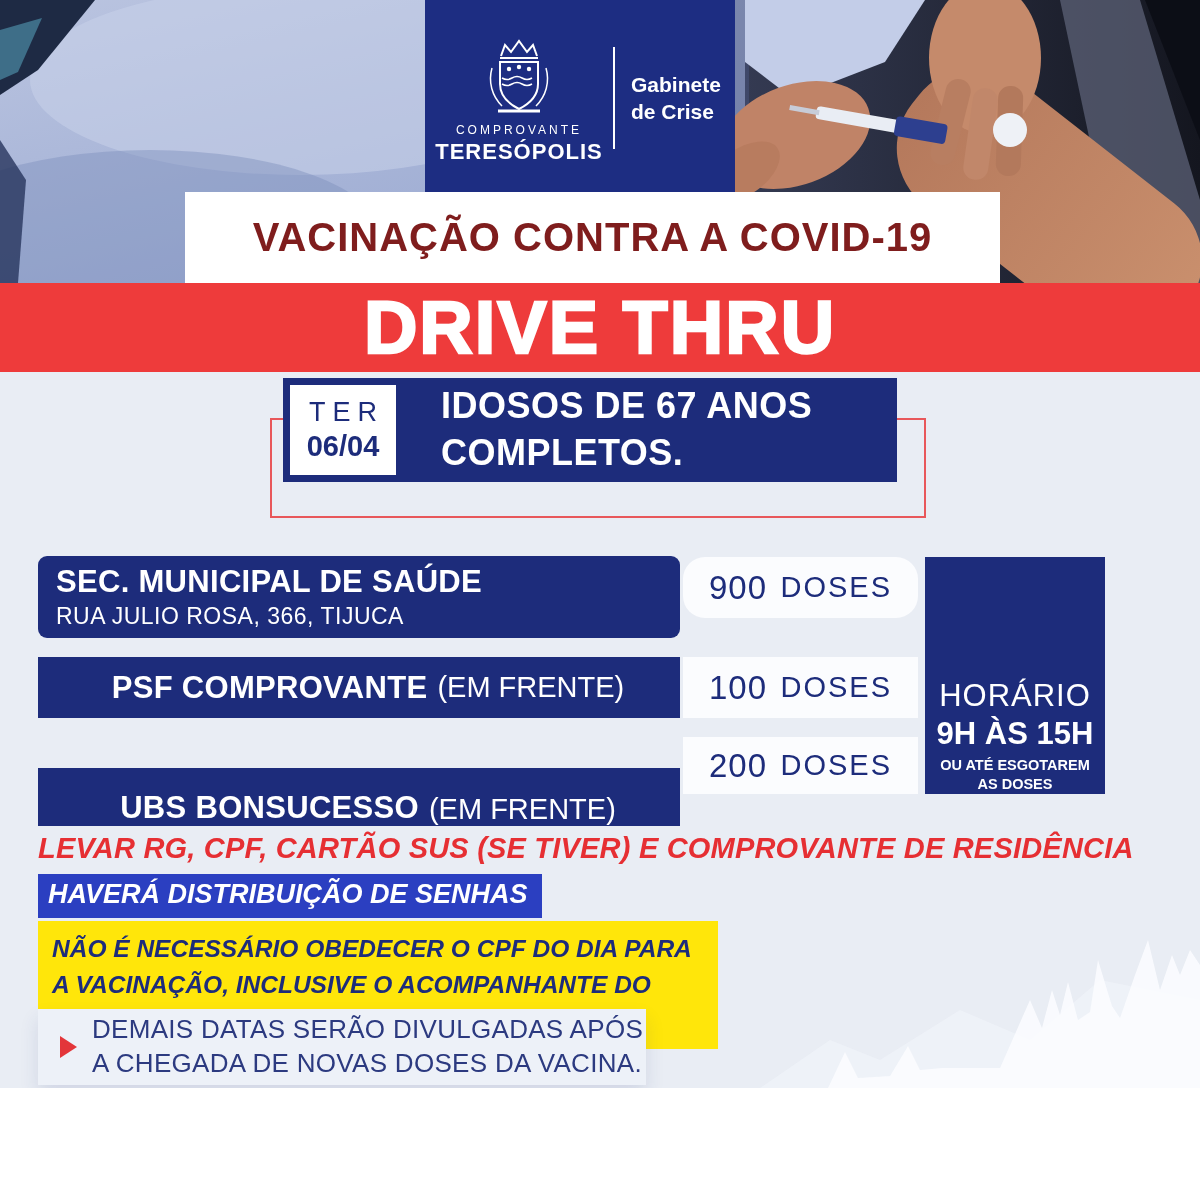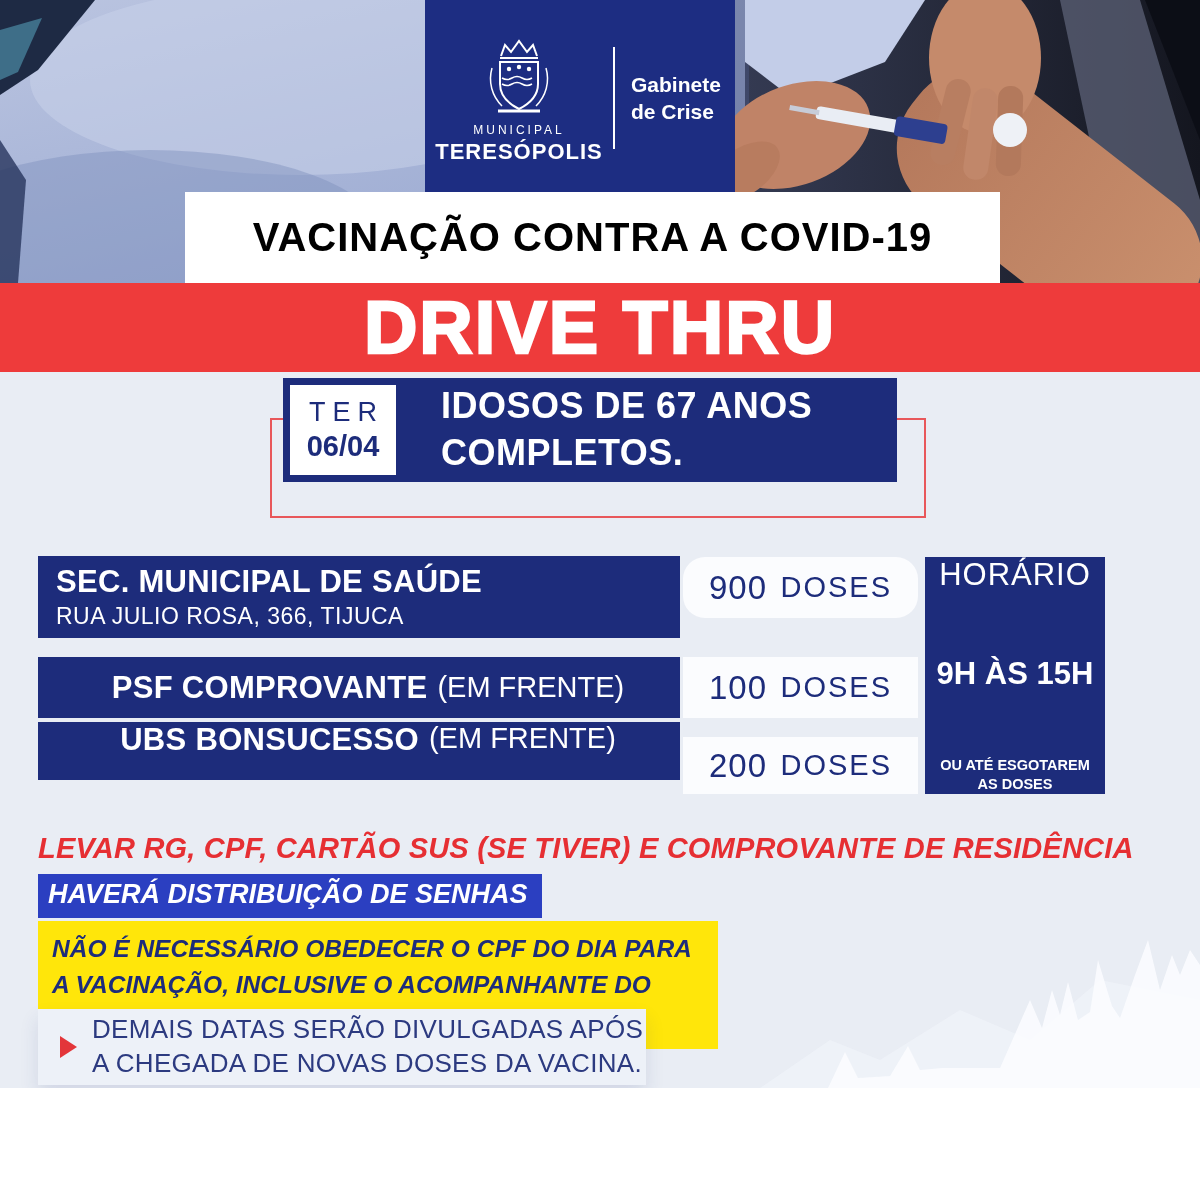--- a/index.html
+++ b/index.html
@@ -15,21 +15,21 @@
     background:#1d2d82;z-index:3;display:flex;align-items:center;}
   #logo-left{width:188px;display:flex;flex-direction:column;align-items:center;padding-top:6px;}
   #logo-divider{width:2px;height:102px;background:#ffffff;}
   #logo-right{padding-left:16px;color:#fff;font-weight:bold;font-size:21px;line-height:1.3;}
   .pref-small{color:#fff;font-size:12px;letter-spacing:3px;margin-top:5px;}
   .pref-big{color:#fff;font-size:22px;font-weight:bold;letter-spacing:1px;margin-top:2px;}
 
   
   #title-box{position:absolute;left:185px;top:192px;width:815px;height:91px;background:#ffffff;
     z-index:3;display:flex;align-items:center;justify-content:center;}
-  #title-box .txt{color:#000000;font-size:40px;font-weight:bold;letter-spacing:1px;}
+  #title-box .txt{color:#7f1d1d;font-size:40px;font-weight:bold;letter-spacing:1px;}
   #red-band{position:absolute;left:0;top:283px;width:1200px;height:89px;background:#ee3b3b;
     z-index:2;display:flex;align-items:center;justify-content:center;}
   #red-band .txt{color:#fff;font-size:74px;font-weight:bold;letter-spacing:2px;
     -webkit-text-stroke:2.5px #ffffff;}
 
   
   #red-outline{position:absolute;left:270px;top:418px;width:656px;height:100px;
     border:2px solid #e8575a;z-index:2;}
   #schedule-box{position:absolute;left:283px;top:378px;width:614px;height:104px;
     background:#1d2c7b;z-index:3;display:flex;flex-direction:column;justify-content:center;
@@ -37,35 +37,35 @@
   #date-box{position:absolute;left:287px;top:382px;width:112px;height:96px;background:#ffffff;
     border:3px solid #1d2c7b;z-index:4;display:flex;flex-direction:column;align-items:center;
     justify-content:center;}
   #date-box .weekday{color:#1d2c7b;font-size:27px;letter-spacing:7px;padding-left:7px;}
   #date-box .date{color:#1d2c7b;font-size:29px;font-weight:bold;margin-top:2px;}
   .audience{color:#fff;font-size:36px;font-weight:bold;letter-spacing:.5px;line-height:1.3;}
 
   
   .row{position:absolute;left:38px;width:642px;background:#1d2c7b;color:#fff;
     display:flex;flex-direction:column;justify-content:center;padding-left:18px;z-index:3;}
-  #row1{top:556px;height:82px;}
+  #row1{top:556px;height:82px;border-radius:9px;}
   #row2{top:657px;height:61px;flex-direction:row;align-items:center;}
-  #row3{top:722px;height:58px;flex-direction:row;align-items:flex-start;}
+  #row3{top:768px;height:58px;flex-direction:row;align-items:flex-end;}
   .row-name{font-size:31px;font-weight:bold;letter-spacing:.3px;}
   .row-detail{font-size:23px;font-weight:normal;letter-spacing:.5px;margin-top:3px;}
   .row-detail-inline{font-size:29px;font-weight:normal;margin-left:10px;}
   .doses-box{position:absolute;left:683px;width:235px;background:#fbfcfe;z-index:3;
     display:flex;align-items:center;justify-content:space-between;padding:0 26px;}
   #doses1{top:557px;height:61px;border-radius:22px;}
   #doses2{top:657px;height:61px;}
   #doses3{top:737px;height:57px;}
   .doses-num{color:#1d2c7b;font-size:33px;letter-spacing:1px;}
   .doses-label{color:#1d2c7b;font-size:29px;letter-spacing:2px;}
   #horario-box{position:absolute;left:925px;top:557px;width:180px;height:237px;background:#1d2c7b;
-    z-index:3;display:flex;flex-direction:column;align-items:center;justify-content:space-between;
+    z-index:3;display:flex;flex-direction:column;align-items:center;justify-content:flex-end;
     text-align:center;color:#fff;}
   .horario-title{font-size:31px;letter-spacing:1px;}
   .horario-time{font-size:31px;font-weight:bold;margin-top:2px;}
   .horario-note{font-size:14.5px;font-weight:bold;line-height:1.3;margin-top:4px;}
 
   
   #notice-docs{position:absolute;left:38px;top:832px;width:1140px;color:#e62f33;
     font-size:29px;font-weight:bold;font-style:italic;letter-spacing:.2px;z-index:3;}
   #notice-senhas{position:absolute;left:38px;top:874px;background:#2b3fc1;color:#fff;
     font-size:27px;font-weight:bold;font-style:italic;padding:5px 14px 8px 10px;z-index:3;}
@@ -156,21 +156,21 @@
           <path d="M14,40 q5,3 10,0 t10,0 t10,0" stroke-width="1.5"></path>
           <path d="M14,46 q5,3 10,0 t10,0 t10,0" stroke-width="1.5"></path>
           <path d="M4,30 c-4,14 0,28 10,38" stroke-width="1.5"></path>
           <path d="M58,30 c4,14 0,28 -10,38" stroke-width="1.5"></path>
           <path d="M10,73 h42" stroke-width="3"></path>
         </g>
         <circle cx="21" cy="31" r="2.2" fill="#fff"></circle>
         <circle cx="31" cy="29" r="2.2" fill="#fff"></circle>
         <circle cx="41" cy="31" r="2.2" fill="#fff"></circle>
       </svg>
-      <div class="pref-small">MUNICIPAL</div>
+      <div class="pref-small">COMPROVANTE</div>
       <div class="pref-big">TERESÓPOLIS</div>
     </div>
     <div id="logo-divider"></div>
     <div id="logo-right">
       <div>Gabinete</div>
       <div>de Crise</div>
     </div>
   </div>
 
   <div id="title-box">

